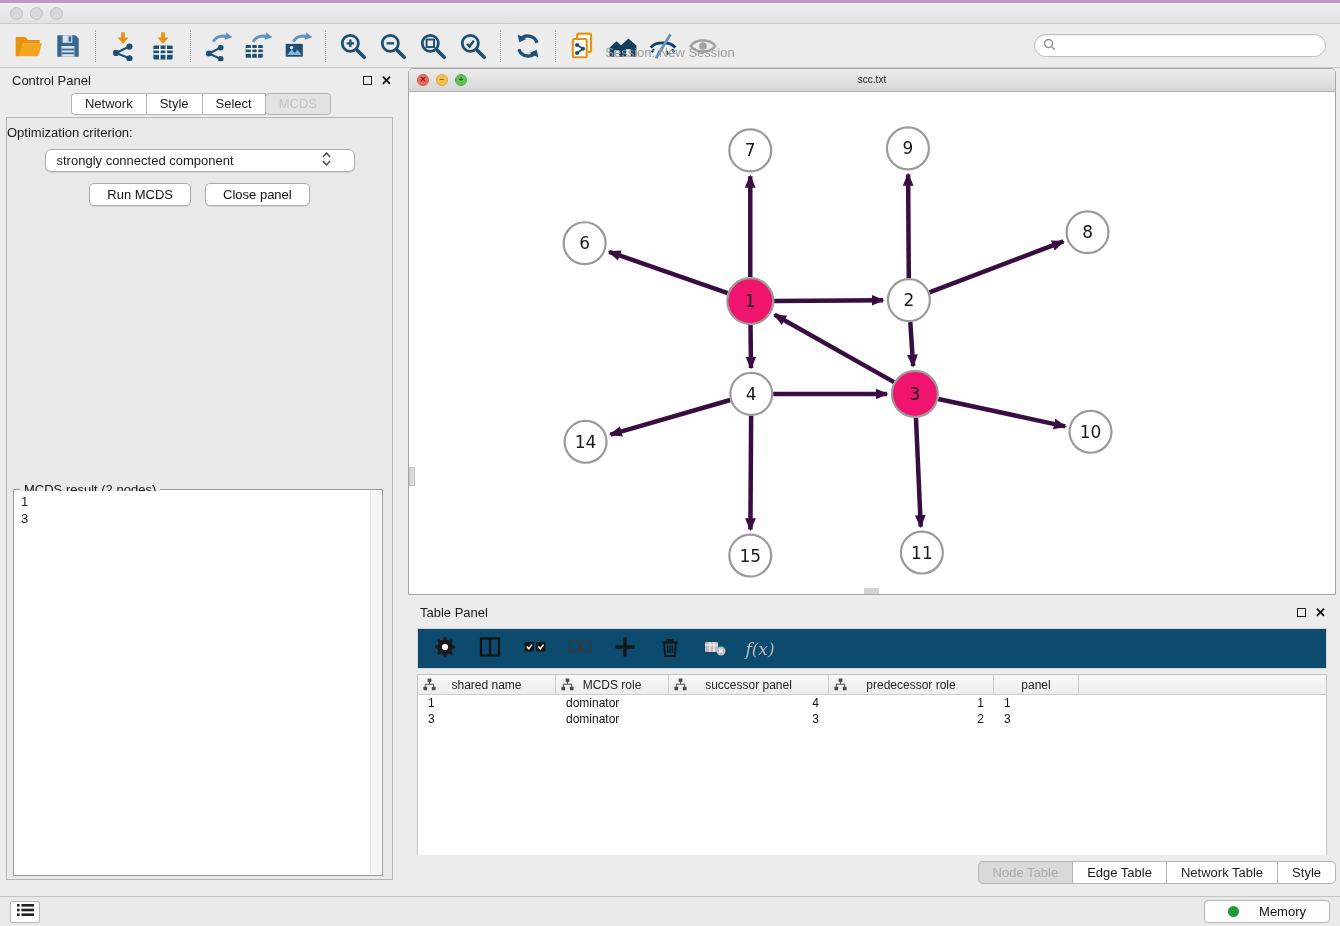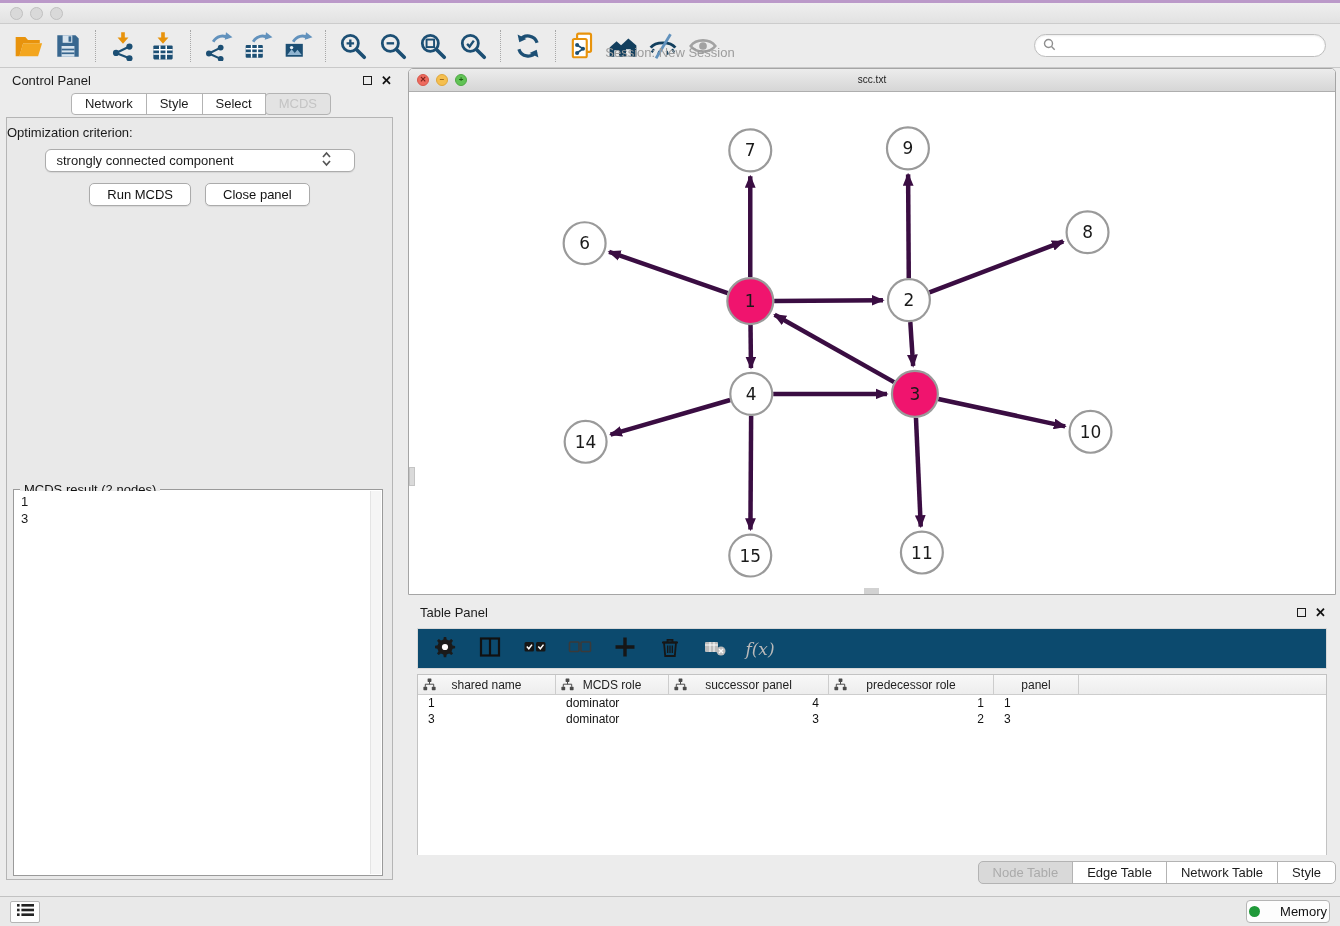--- a/index.html
+++ b/index.html
@@ -78,21 +78,21 @@
   .tcell.right { text-align:right; }
   .ttabs { flex:none; height:34px; display:flex; align-items:center; justify-content:flex-end; }
   .ttab { font-size:13px; padding:3px 14px; background:#fff; border:1px solid #b3b3b3; margin-left:-1px; cursor:pointer; color:#1c1c1c; line-height:15px; }
   .ttab:first-child { border-radius:5px 0 0 5px; margin-left:0; }
   .ttab:last-child { border-radius:0 5px 5px 0; }
   .ttab.active { background:#d9d9d9; color:#ababab; }
 
   
   .statusbar { height:30px; flex:none; border-top:1px solid #c2c2c2; background:#e9e9e9; display:flex; align-items:center; justify-content:space-between; padding:0 10px; }
   .listbtn { width:30px; height:22px; background:#fdfdfd; border:1px solid #b5b5b5; border-radius:2px; display:flex; align-items:center; justify-content:center; cursor:pointer; }
-  .membtn { height:23px; background:#fdfdfd; border:1px solid #b5b5b5; border-radius:4px; display:flex; align-items:center; gap:20px; padding:0 2px; font-size:13px; font-family:inherit; cursor:pointer; color:#111; }
+  .membtn { height:23px; background:#fdfdfd; border:1px solid #b5b5b5; border-radius:4px; display:flex; align-items:center; gap:20px; padding:0 23px; font-size:13px; font-family:inherit; cursor:pointer; color:#111; }
   .memdot { width:11px; height:11px; border-radius:50%; background:#1f9939; }
 </style>
 </head>
 <body>
 
 <div class="app">
 
   <div class="titlebar">
     <div class="lights">
       <span class="light"></span>

